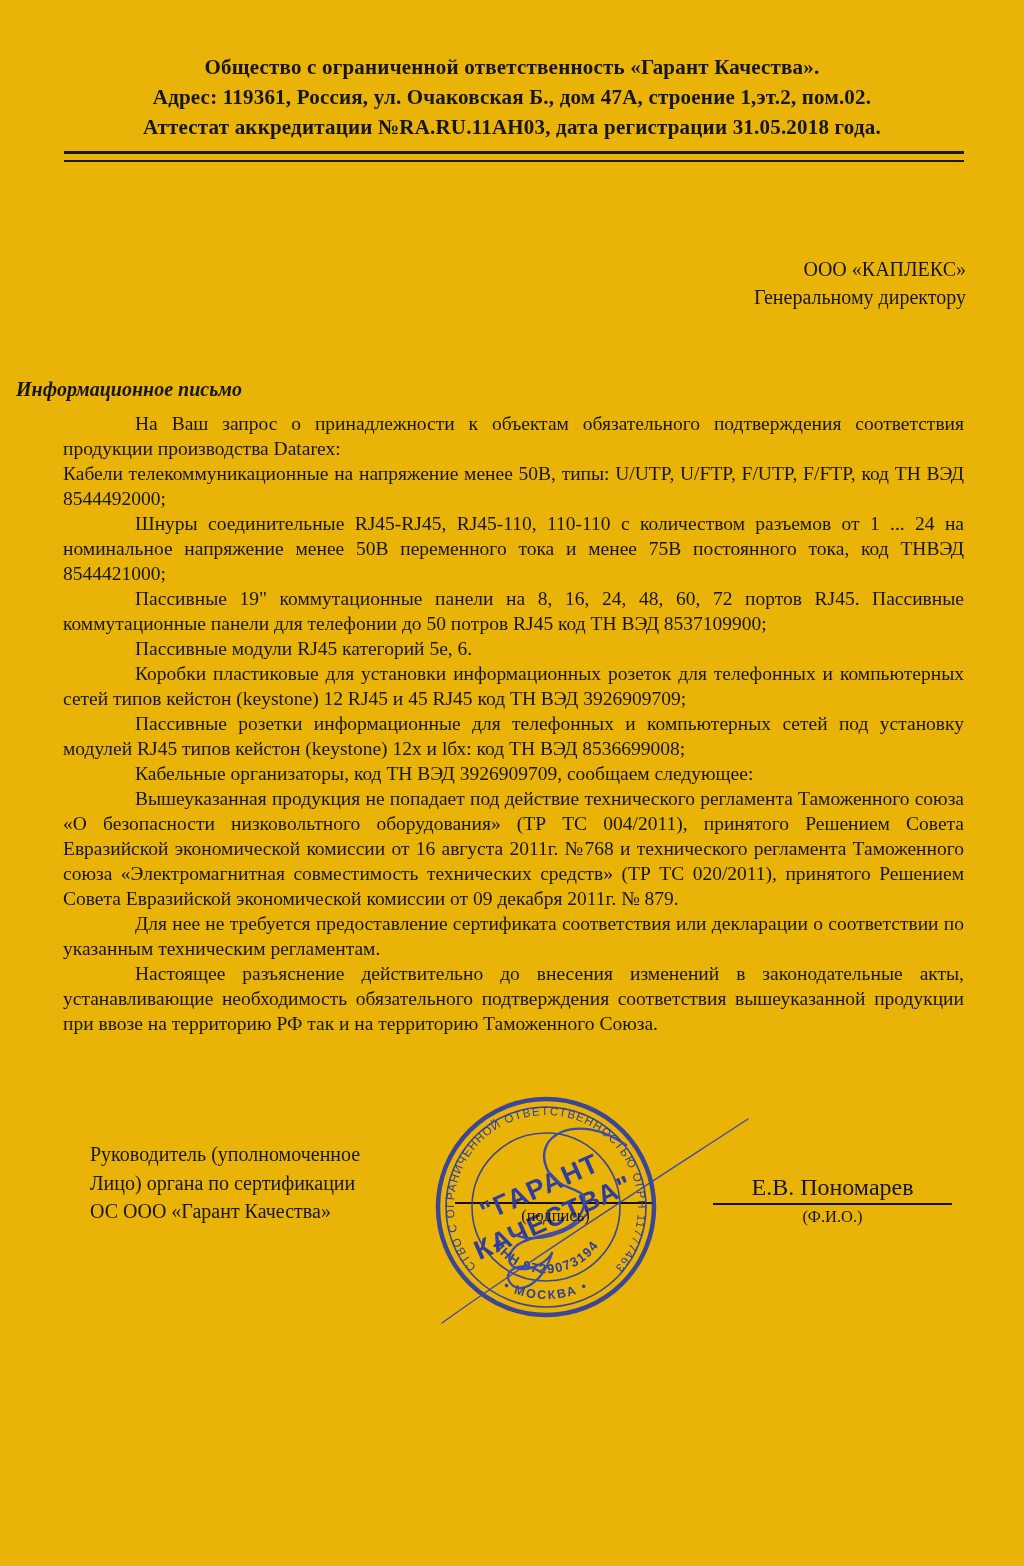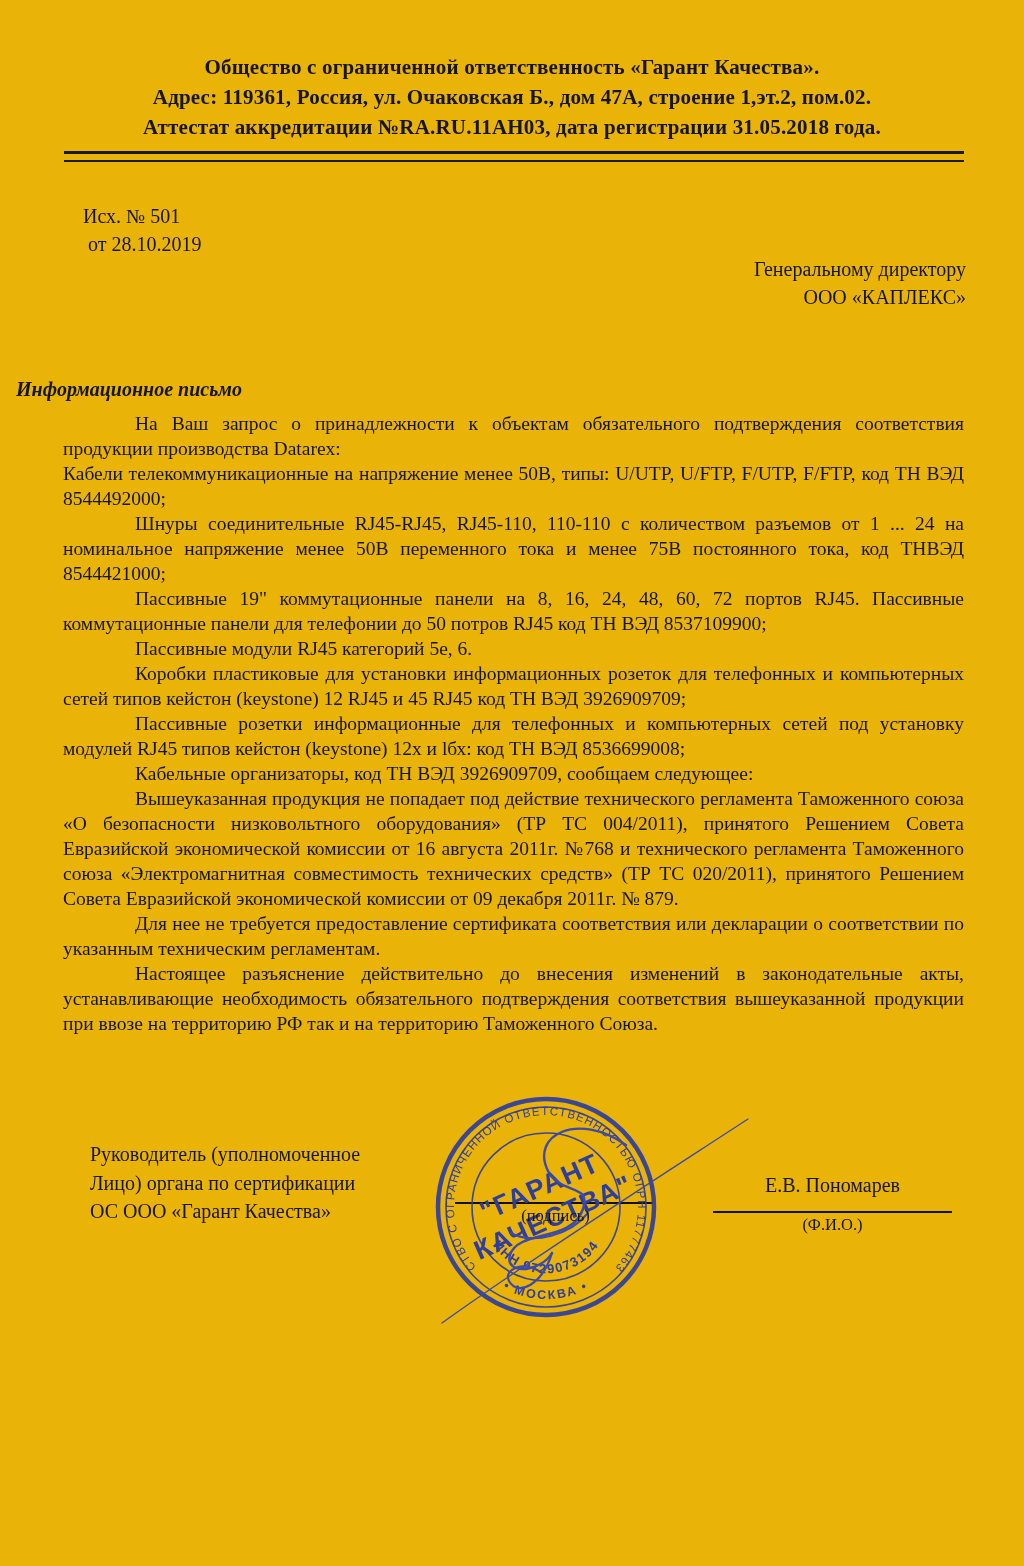--- a/index.html
+++ b/index.html
@@ -53,21 +53,21 @@
   }
   .sign-caption{
     position:absolute;top:1206px;left:488px;width:135px;
     text-align:center;font-size:16.5px;z-index:3;
   }
   .fio-wrap{
     position:absolute;top:1174px;left:713px;width:239px;z-index:1;
   }
   .fio-name{
     display:block;width:100%;text-align:center;
-    font-size:20px;padding-bottom:14px;
+    font-size:24px;padding-bottom:2px;
     border-bottom:2px solid #111;
   }
   .fio-caption{
     display:block;width:100%;text-align:center;
     font-size:16.5px;margin-top:2px;
   }
   
   .stamp-svg{
     position:absolute;top:1083px;left:418px;width:350px;height:262px;z-index:2;
   }
@@ -78,28 +78,24 @@
 
 <div class="page">
 
   <header class="letterhead">
     <div>Общество с ограниченной ответственность «Гарант Качества».</div>
     <div>Адрес: 119361, Россия, ул. Очаковская Б., дом 47А, строение 1,эт.2, пом.02.</div>
     <div>Аттестат аккредитации №RA.RU.11АН03, дата регистрации 31.05.2018 года.</div>
   </header>
   <div class="rule"></div>
 
-  <div class="ref">
-    <div>Исх. № 501</div>
-    <div class="ref-date">от 28.10.2019</div>
-  </div>
 
   <div class="addressee">
+    <div>ООО «КАПЛЕКС»</div>
     <div>Генеральному директору</div>
-    <div>ООО «КАПЛЕКС»</div>
   </div>
 
   <h1 class="doc-title">Информационное письмо</h1>
 
   <div class="body-text">
     <p class="ind">На Ваш запрос о принадлежности к объектам обязательного подтверждения соответствия продукции производства Datarex:</p>
     <p>Кабели телекоммуникационные на напряжение менее 50В, типы: U/UTP, U/FTP, F/UTP, F/FTP, код ТН ВЭД 8544492000;</p>
     <p class="ind">Шнуры соединительные RJ45-RJ45, RJ45-110, 110-110 с количеством разъемов от 1 ... 24 на номинальное напряжение менее 50В переменного тока и менее 75В постоянного тока, код ТНВЭД 8544421000;</p>
     <p class="ind">Пассивные 19" коммутационные панели на 8, 16, 24, 48, 60, 72 портов RJ45. Пассивные коммутационные панели для телефонии до 50 потров RJ45 код ТН ВЭД 8537109900;</p>
     <p class="ind">Пассивные модули RJ45 категорий 5е, 6.</p>

